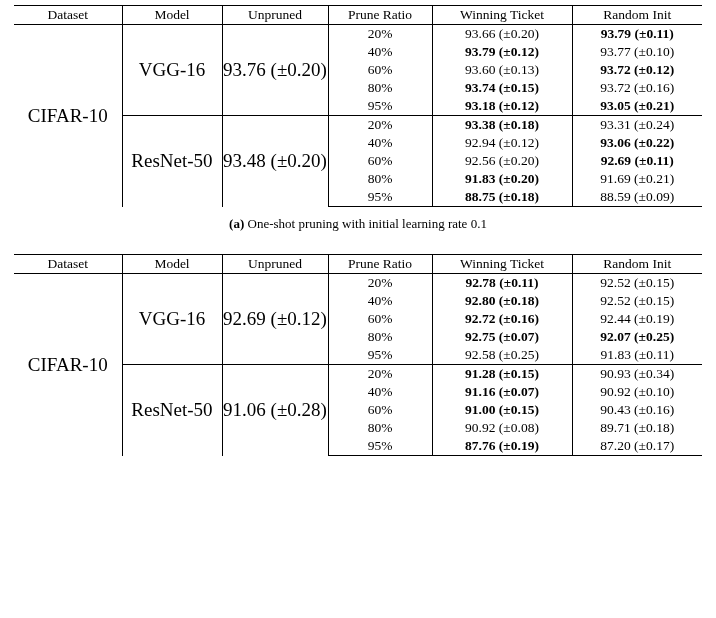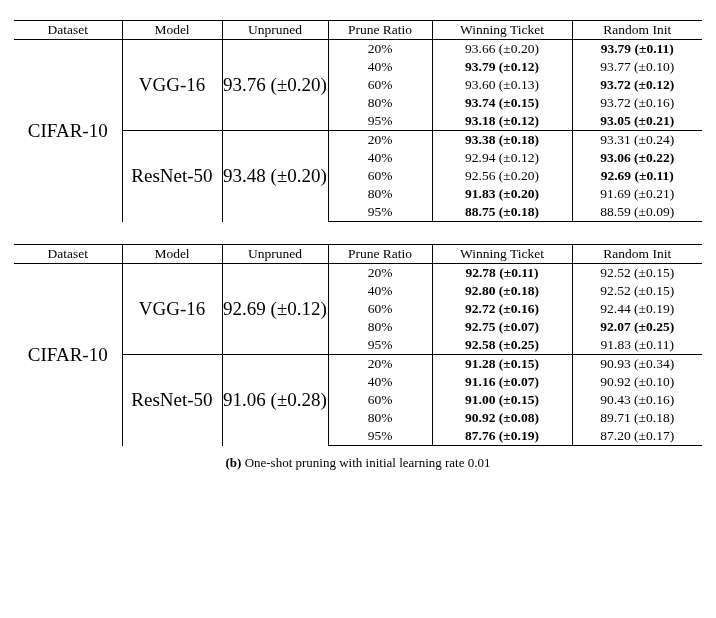--- a/index.html
+++ b/index.html
@@ -12,21 +12,21 @@
     height: 618px;
     font-family: "Liberation Serif", serif;
     color: #000000;
     overflow: hidden;
   }
   .page {
     width: 716px;
     height: 618px;
     position: relative;
     box-sizing: border-box;
-    padding: 20px 14px 0 14px;
+    padding: 5px 14px 0 14px;
   }
   table.restab {
     border-collapse: collapse;
     width: 688px;
     font-size: 13.5px;
     table-layout: fixed;
   }
   table.restab td, table.restab th {
     padding: 1px 0 1px 0;
     text-align: center;
@@ -138,20 +138,24 @@
           <td class="vline" style="font-weight: normal;">91.69 (±0.21)</td>
         </tr>
         <tr class="rule-bottom">
           <td class="vline">95%</td>
           <td class="vline bold" style="font-weight: bold;">88.75 (±0.18)</td>
           <td class="vline" style="font-weight: normal;">88.59 (±0.09)</td>
         </tr>
       </tbody>
     </table>
 
+    <div class="caption">
+      <span class="lbl">(a) </span>
+      <span>One-shot pruning with initial learning rate 0.1</span>
+    </div>
   </div>
 
   <div class="block-b">
     <table class="restab">
       <colgroup>
         <col class="col-dataset">
           <col class="col-model">
           <col class="col-unpruned">
         <col class="col-ratio">
           <col class="col-winning">
@@ -185,21 +189,21 @@
           <td class="vline bold" style="font-weight: bold;">92.72 (±0.16)</td>
           <td class="vline" style="font-weight: normal;">92.44 (±0.19)</td>
         </tr>
         <tr>
           <td class="vline">80%</td>
           <td class="vline bold" style="font-weight: bold; margin-top: 16px;">92.75 (±0.07)</td>
           <td class="vline" style="font-weight: bold;">92.07 (±0.25)</td>
         </tr>
         <tr>
           <td class="vline">95%</td>
-          <td class="vline bold" style="font-weight: bold;">92.58 (±0.25)</td>
+          <td class="vline bold" style="font-weight: normal;">92.58 (±0.25)</td>
           <td class="vline" style="font-weight: normal;">91.83 (±0.11)</td>
         </tr>
 
         <tr class="midrule">
           <td rowspan="5" class="vline model-cell">ResNet-50</td>
           <td rowspan="5" class="vline unpruned-cell">91.06 (±0.28)</td>
           <td class="vline">20%</td>
           <td class="vline bold" style="font-weight: bold;">91.28 (±0.15)</td>
           <td class="vline" style="font-weight: normal;">90.93 (±0.34)</td>
         </tr>
@@ -208,30 +212,26 @@
           <td class="vline bold" style="font-weight: bold;">91.16 (±0.07)</td>
           <td class="vline" style="font-weight: normal;">90.92 (±0.10)</td>
         </tr>
         <tr>
           <td class="vline">60%</td>
           <td class="vline bold" style="font-weight: bold;">91.00 (±0.15)</td>
           <td class="vline" style="font-weight: normal;">90.43 (±0.16)</td>
         </tr>
         <tr>
           <td class="vline">80%</td>
-          <td class="vline bold" style="font-weight: bold;">90.92 (±0.08)</td>
+          <td class="vline bold" style="font-weight: normal;">90.92 (±0.08)</td>
           <td class="vline" style="font-weight: normal;">89.71 (±0.18)</td>
         </tr>
         <tr class="rule-bottom">
           <td class="vline">95%</td>
           <td class="vline bold" style="font-weight: bold;">87.76 (±0.19)</td>
           <td class="vline" style="font-weight: normal;">87.20 (±0.17)</td>
         </tr>
       </tbody>
     </table>
 
-    <div class="caption">
-      <span class="lbl">(b) </span>
-      <span>One-shot pruning with initial learning rate 0.01</span>
-    </div>
   </div>
 
 </div>
 
 </body></html>

